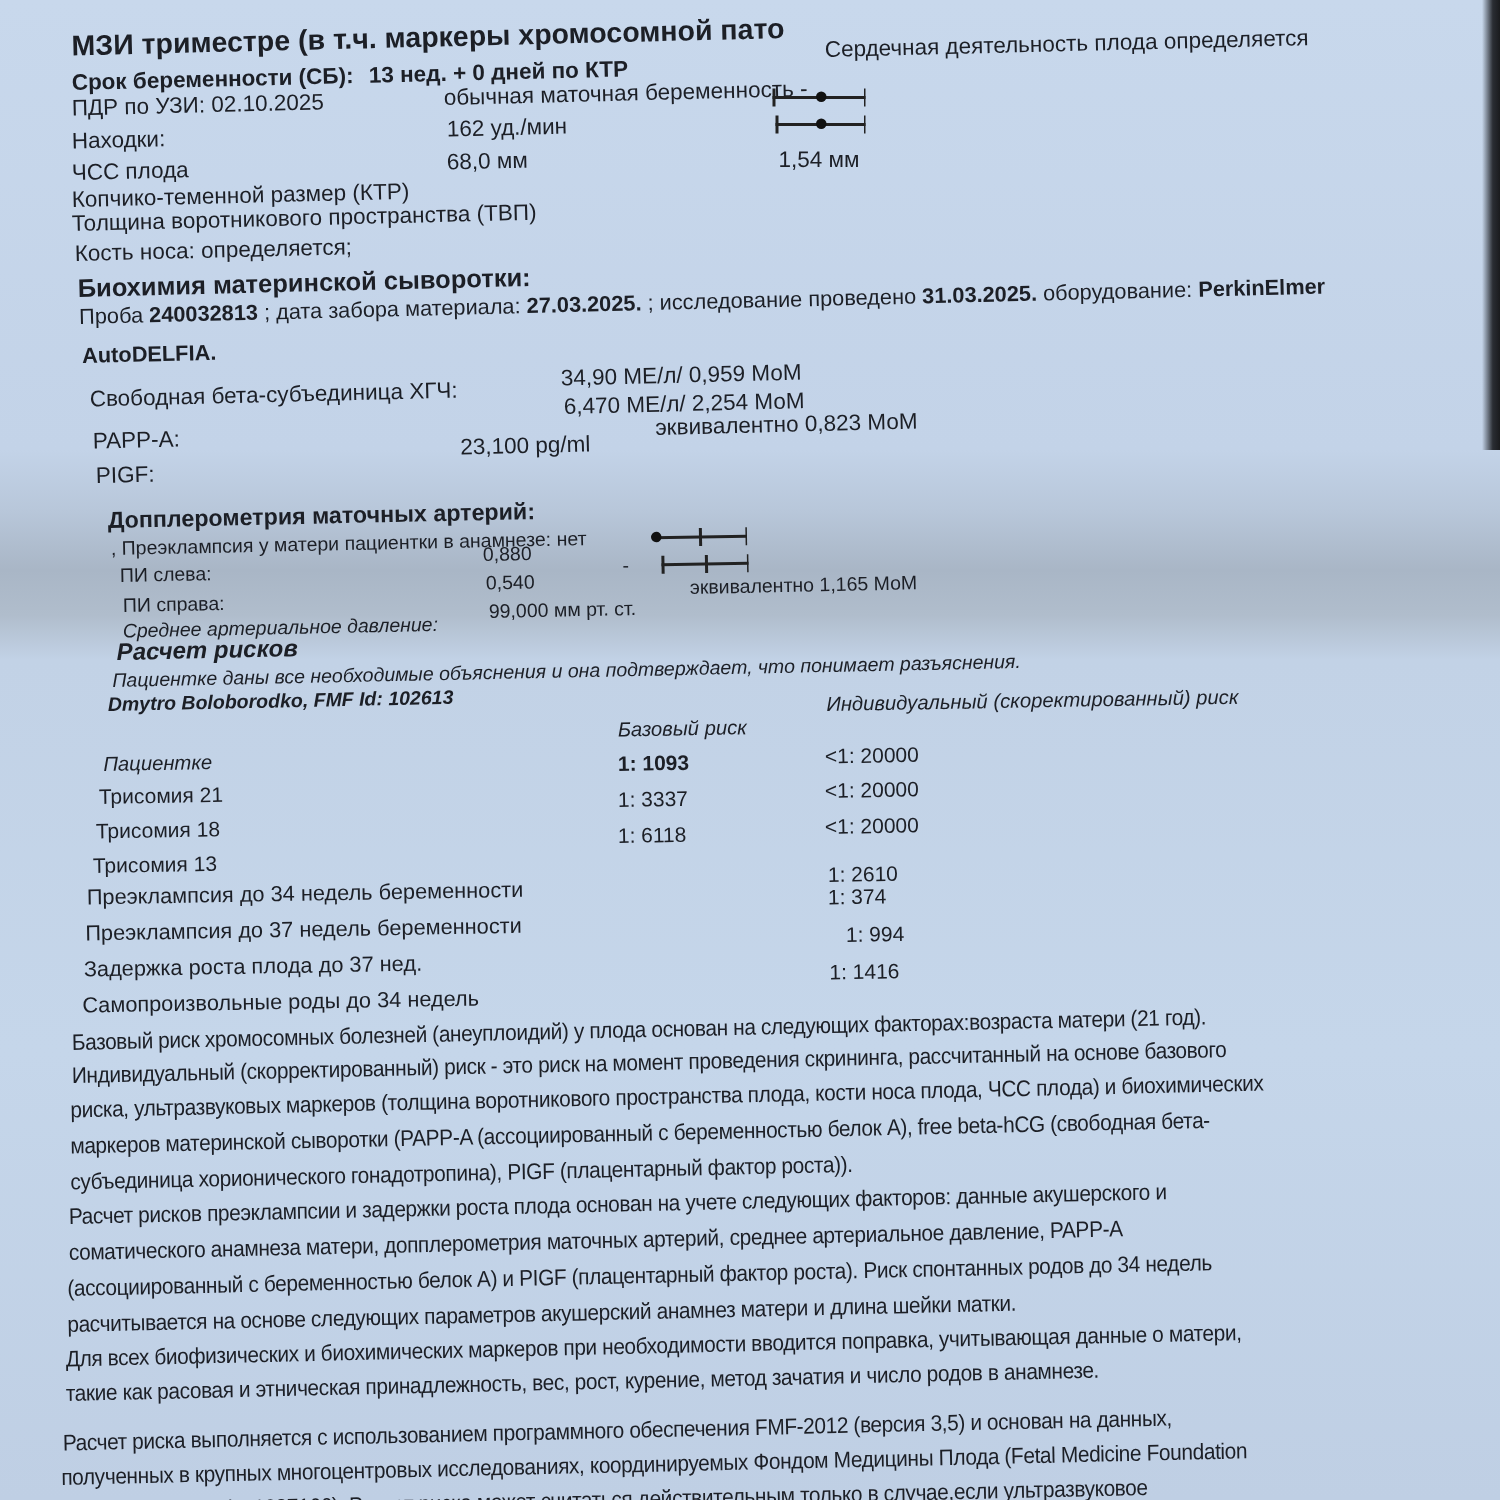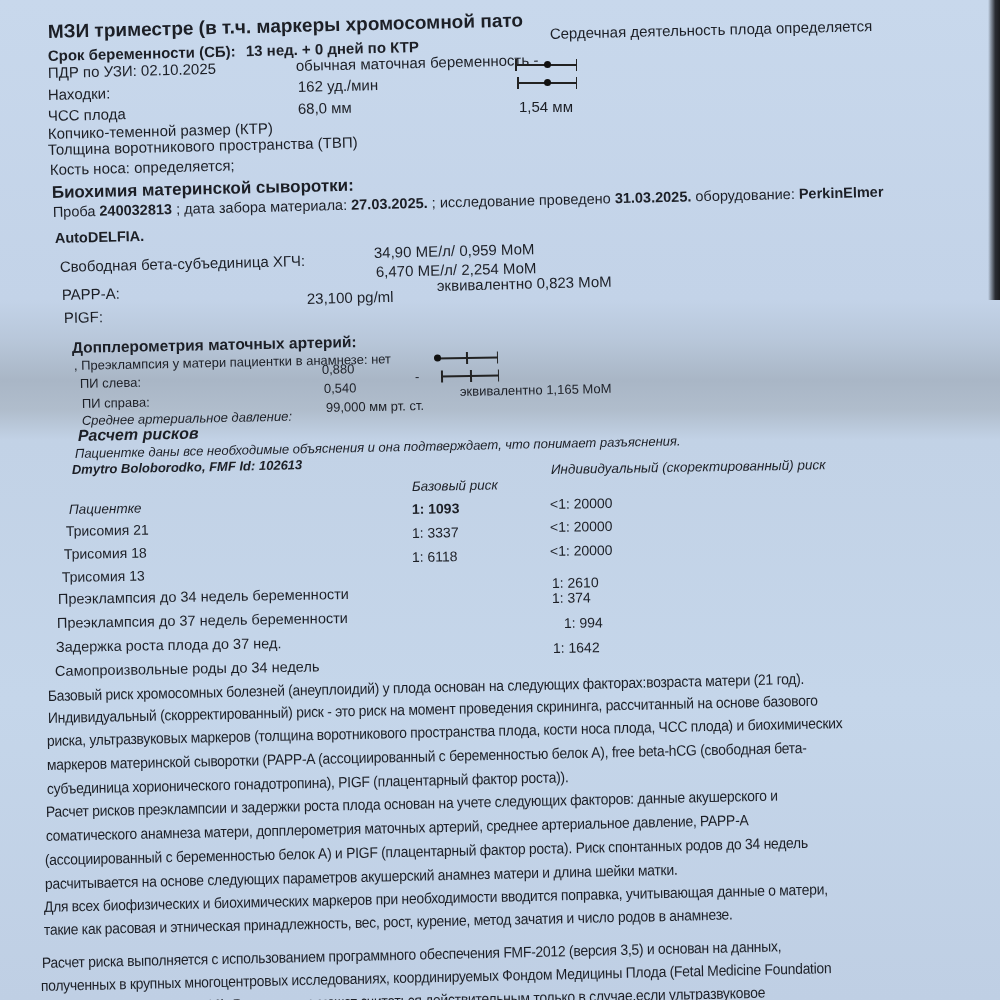--- a/index.html
+++ b/index.html
@@ -142,21 +142,21 @@
     <div class="t r3" style="left:58px;top:592px;font-size:14.5px;">Преэклампсия до 34 недель беременности</div>
     <div class="t r3" style="left:552px;top:576px;font-size:14px;">1: 2610</div>
 
     <div class="t r3" style="left:57px;top:616px;font-size:14.5px;">Преэклампсия до 37 недель беременности</div>
     <div class="t r3" style="left:552px;top:591px;font-size:14px;">1: 374</div>
 
     <div class="t r3" style="left:56px;top:640px;font-size:14.5px;">Задержка роста плода до 37 нед.</div>
     <div class="t r3" style="left:553px;top:616px;font-size:14px;margin-left:11px;">1: 994</div>
 
     <div class="t r3" style="left:55px;top:664px;font-size:14.5px;">Самопроизвольные роды до 34 недель</div>
-    <div class="t r3" style="left:553px;top:641px;font-size:14px;">1: 1642</div>
+    <div class="t r3" style="left:553px;top:641px;font-size:14px;">1: 1416</div>
   </div>
 
   <div>
     <div class="t cond" style="left:48px;top:688px;">Базовый риск хромосомных болезней (анеуплоидий) у плода основан на следующих факторах:возраста матери (21 год).</div>
     <div class="t cond" style="left:48px;top:710px;">Индивидуальный (скорректированный) риск - это риск на момент проведения скрининга, рассчитанный на основе базового</div>
     <div class="t cond" style="left:47px;top:733px;">риска, ультразвуковых маркеров (толщина воротникового пространства плода, кости носа плода, ЧСС плода) и биохимических</div>
     <div class="t cond" style="left:47px;top:757px;">маркеров материнской сыворотки (PAPP-A (ассоциированный с беременностью белок А), free beta-hCG (свободная бета-</div>
     <div class="t cond" style="left:47px;top:781px;">субъединица хорионического гонадотропина), PIGF (плацентарный фактор роста)).</div>
     <div class="t cond" style="left:46px;top:804px;">Расчет рисков преэклампсии и задержки роста плода основан на учете следующих факторов: данные акушерского и</div>
     <div class="t cond" style="left:46px;top:828px;">соматического анамнеза матери, допплерометрия маточных артерий, среднее артериальное давление, PAPP-A</div>

